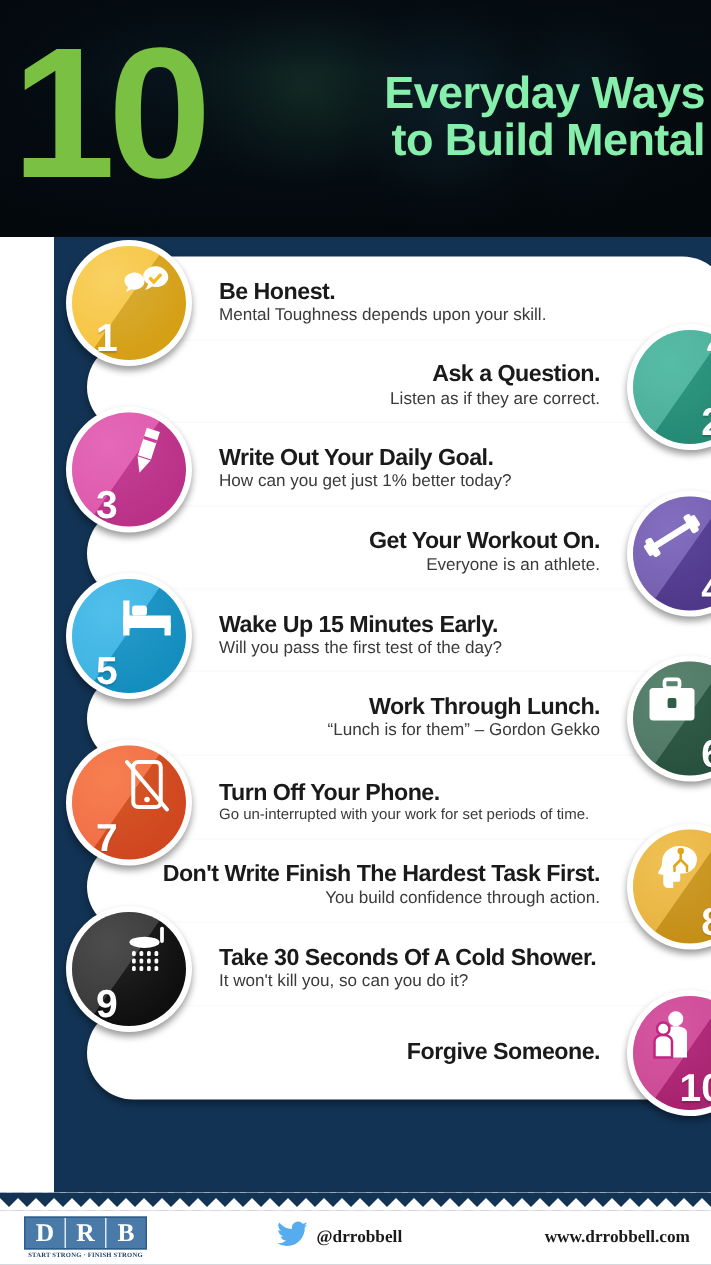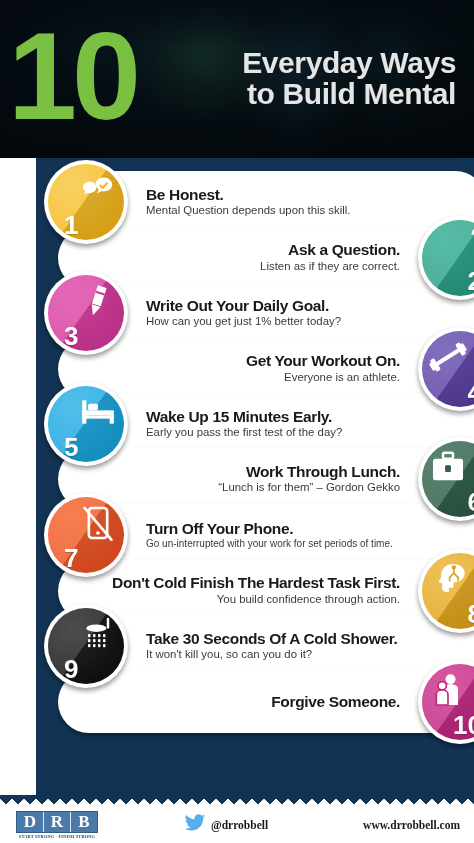--- a/index.html
+++ b/index.html
@@ -42,25 +42,25 @@
     font-size:124px;
     font-weight:bold;
     line-height:.88;
     letter-spacing:-5px;
     margin-left:8px;
     margin-top:-4px;
     font-family:"Liberation Sans", sans-serif;
   }
   .head-lines {
     margin-left:6px;
-    color:#e5e5e5;
+    color:#86efac;
     line-height:1.02;
     text-align:right;
     flex:1;
-    padding-right:18px;
+    padding-right:4px;
   }
   .hl1, .hl2 { font-size:30px; font-weight:bold; letter-spacing:-.4px; display:block; }
   .hl3 { font-size:34px; font-weight:bold; letter-spacing:-.2px; display:block; margin-top:1px;}
 
   
   .board {
     position:relative;
     width:474px;
     height:637px;
     background:#123354;
@@ -245,21 +245,21 @@
       <span class="hl2">to Build Mental</span>
     </div>
   </div>
 </div>
 
 <div class="board">
   <div class="rows" id="rows">
       <div class="row left" style="top: 1px;">
         <div class="card">
           <div class="c-title">Be Honest.</div>
-          <div class="c-sub">Mental Question depends upon this skill.</div>
+          <div class="c-sub">Mental Toughness depends upon your skill.</div>
         </div>
         <div class="badge">
           <div class="badge-in" style="background: radial-gradient(circle at 32% 28%, rgb(247, 201, 68), rgb(245, 183, 25) 72%);"></div>
           <div class="ic">
             <svg viewBox="0 0 48 48">
               <path fill="#fff" d="M14 14c-4.4 0-8 2.9-8 6.6 0 2 1.1 3.8 2.8 5-.2 1.5-.9 2.7-1.9 3.6 1.8-.2 3.3-.9 4.4-1.8 .9.2 1.8.3 2.7.3 4.4 0 8-2.9 8-6.6S18.4 14 14 14z"></path>
               <path fill="#fff" d="M31 9c-5.5 0-10 3.5-10 7.9 0 2.5 1.5 4.7 3.8 6.1-.3 1.9-1.2 3.5-2.6 4.7 2.4-.3 4.4-1.3 5.8-2.5 1 .2 2 .4 3 .4 5.5 0 10-3.5 10-7.9S36.5 9 31 9z"></path>
               <path fill="#f5b719" d="m27 17.1 2.4 2.6 5-5.4 1.9 1.8-6.9 7.4-4.3-4.6z"></path>
             </svg>
           </div>
@@ -313,21 +313,21 @@
                 <rect x="44" y="19" width="4" height="10" rx="1.5" fill="#fff"></rect>
               </g>
             </svg>
           </div>
           <div class="num">4</div>
         </div>
       </div>
       <div class="row left" style="top: 223px;">
         <div class="card">
           <div class="c-title">Wake Up 15 Minutes Early.</div>
-          <div class="c-sub">Early you pass the first test of the day?</div>
+          <div class="c-sub">Will you pass the first test of the day?</div>
         </div>
         <div class="badge">
           <div class="badge-in" style="background: radial-gradient(circle at 32% 28%, rgb(47, 179, 232), rgb(23, 163, 219) 72%);"></div>
           <div class="ic">
             <svg viewBox="0 0 48 48">
               <path fill="#fff" d="M5 10h5v28H5z"></path>
               <path fill="#fff" d="M5 22h38v6H5z"></path>
               <path fill="#fff" d="M5 28h38v4H5z"></path>
               <rect x="38" y="28" width="5" height="10" fill="#fff"></rect>
               <rect x="12" y="14" width="12" height="8" rx="2.5" fill="#fff"></rect>
@@ -365,21 +365,21 @@
               <rect x="13" y="6" width="22" height="36" rx="4" fill="none" stroke="#fff" stroke-width="3.2"></rect>
               <circle cx="24" cy="36" r="2.2" fill="#fff"></circle>
               <line x1="8" y1="6" x2="40" y2="44" stroke="#fff" stroke-width="3.2" stroke-linecap="round"></line>
             </svg>
           </div>
           <div class="num">7</div>
         </div>
       </div>
       <div class="row right" style="top: 389.5px;">
         <div class="card">
-          <div class="c-title">Don't Cold Finish The Hardest Task First.</div>
+          <div class="c-title">Don't Write Finish The Hardest Task First.</div>
           <div class="c-sub">You build confidence through action.</div>
         </div>
         <div class="badge">
           <div class="badge-in" style="background: radial-gradient(circle at 32% 28%, rgb(237, 181, 52), rgb(226, 164, 26) 72%);"></div>
           <div class="ic">
             <svg viewBox="0 0 48 48">
               <path fill="#fff" d="M30 6c-8 0-14 5.6-14 13 0 3-1 5-2.6 7.1-.9 1.2-.6 2.2.8 2.5l2.8.6v6.3c0 2.2 1.8 4 4 4H25v-5h4c.9 0 1.6-.7 1.6-1.6V28h2C39 28 44 22.8 44 16.6 44 10.6 38 6 30 6z"></path>
               <g stroke="#e2a41a" stroke-width="2" fill="none" stroke-linecap="round">
                 <path d="M31 11v6"></path>
                 <path d="M31 17l-5 5"></path>

